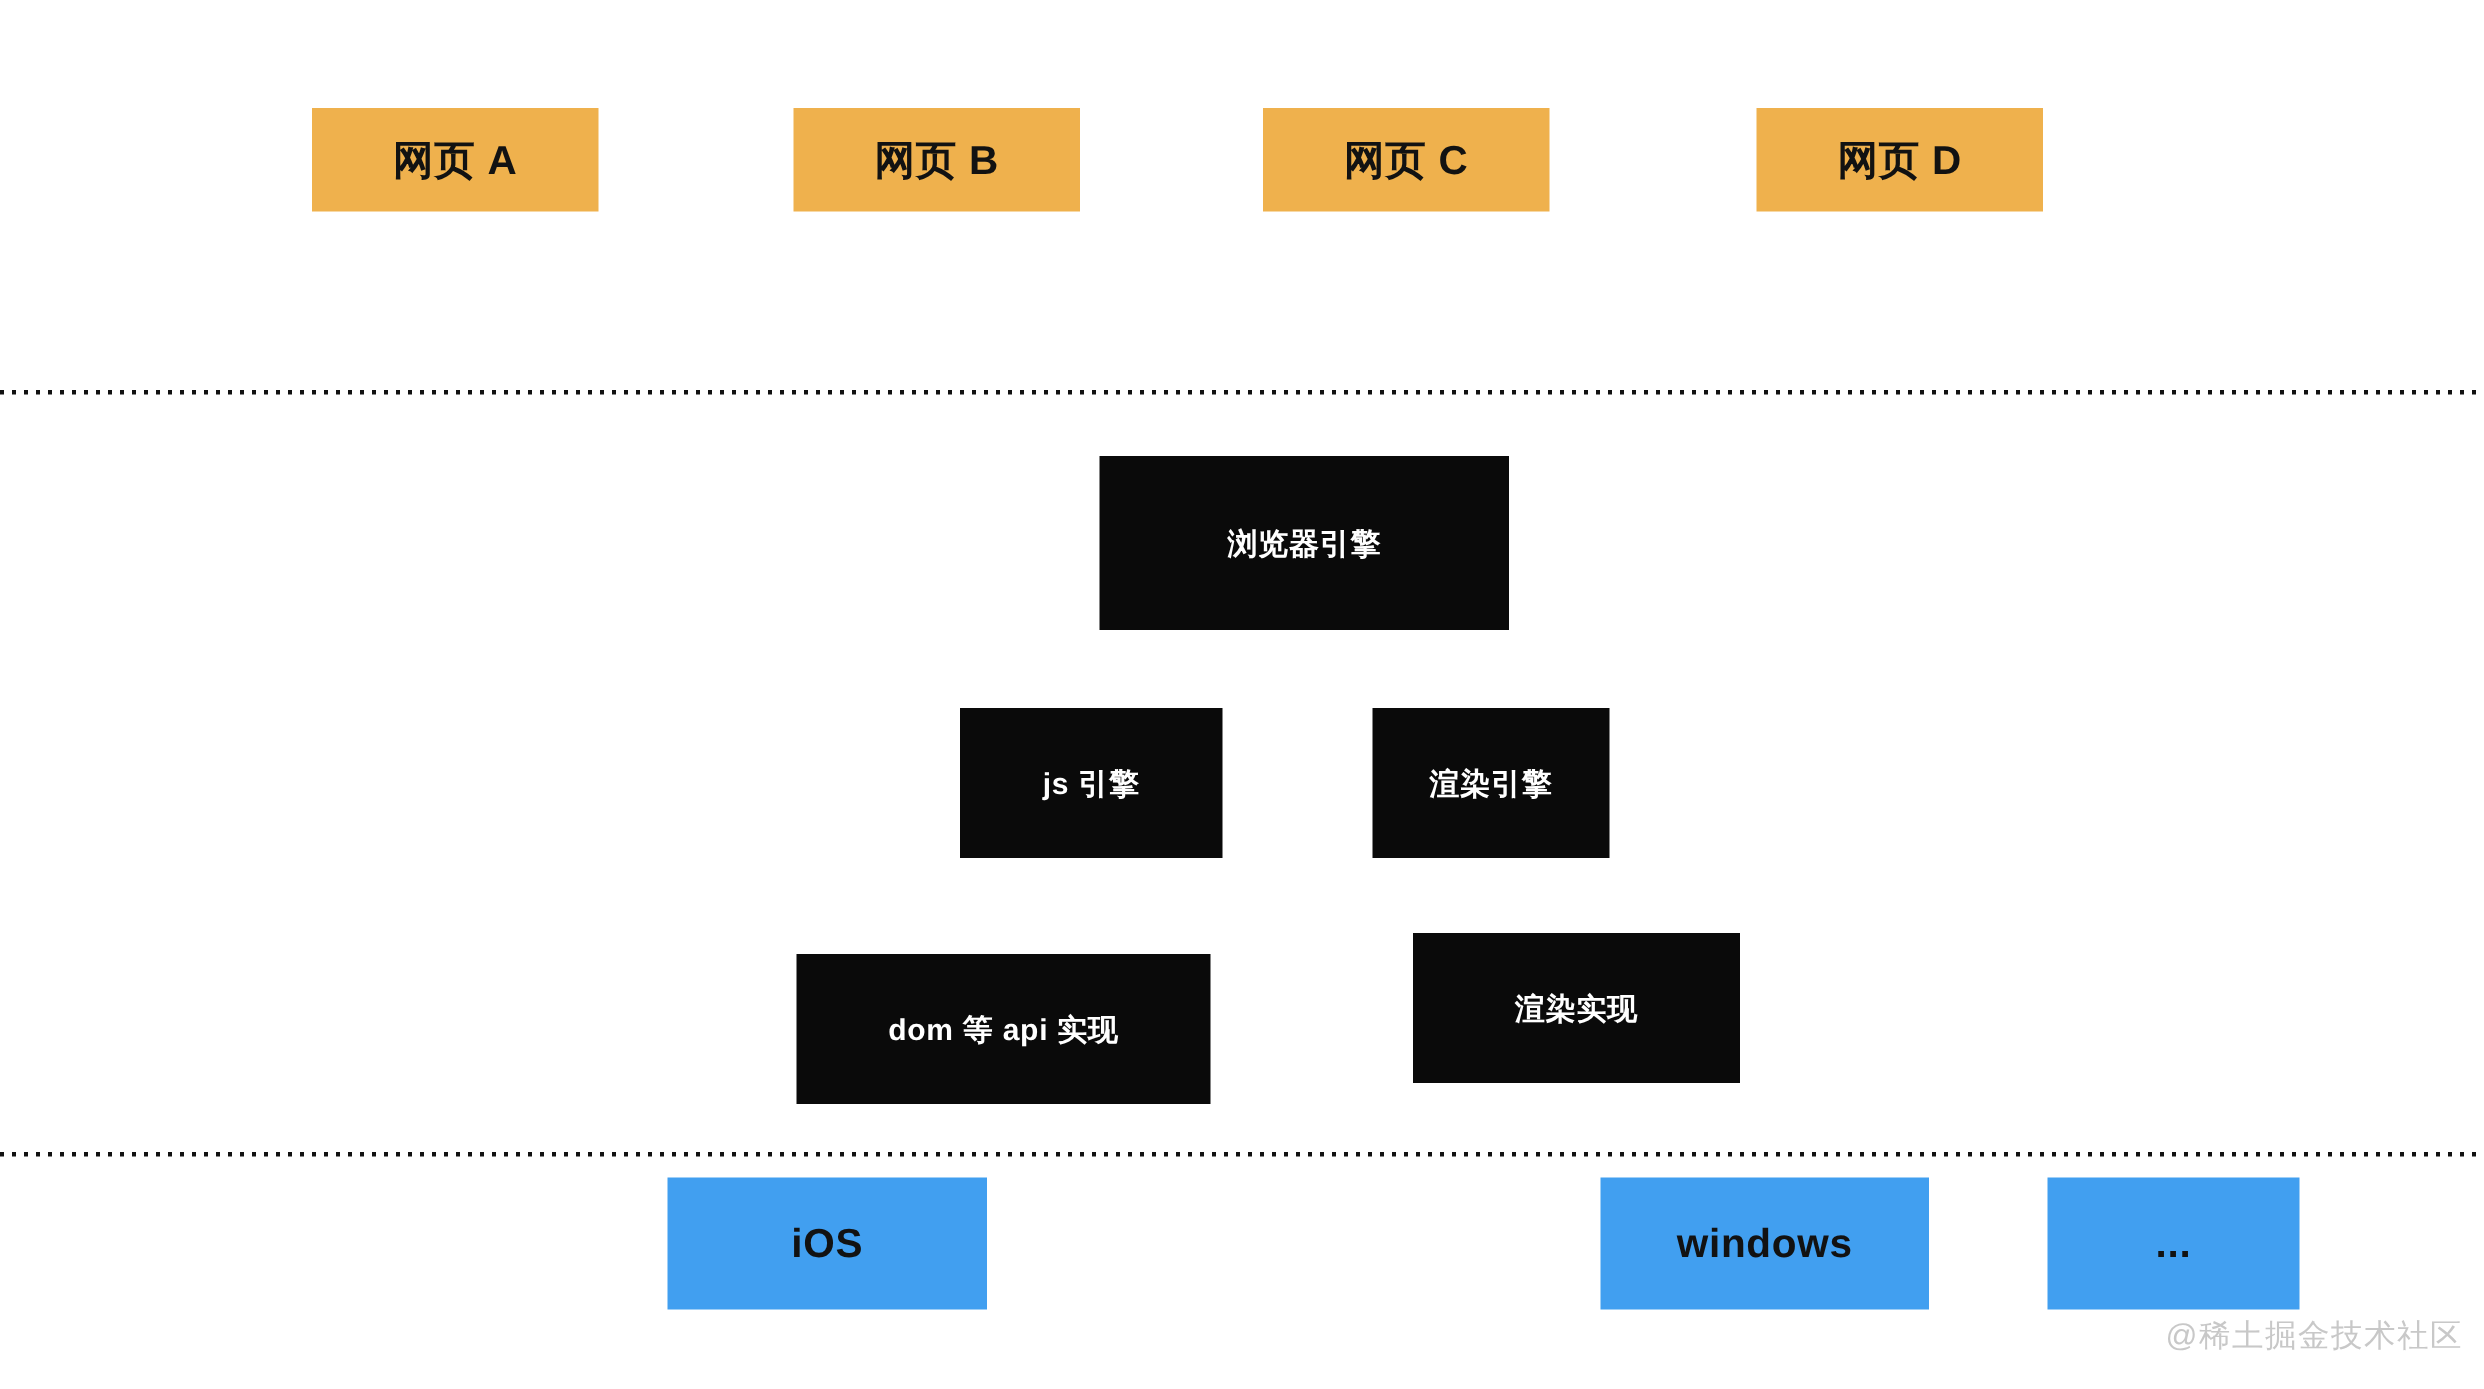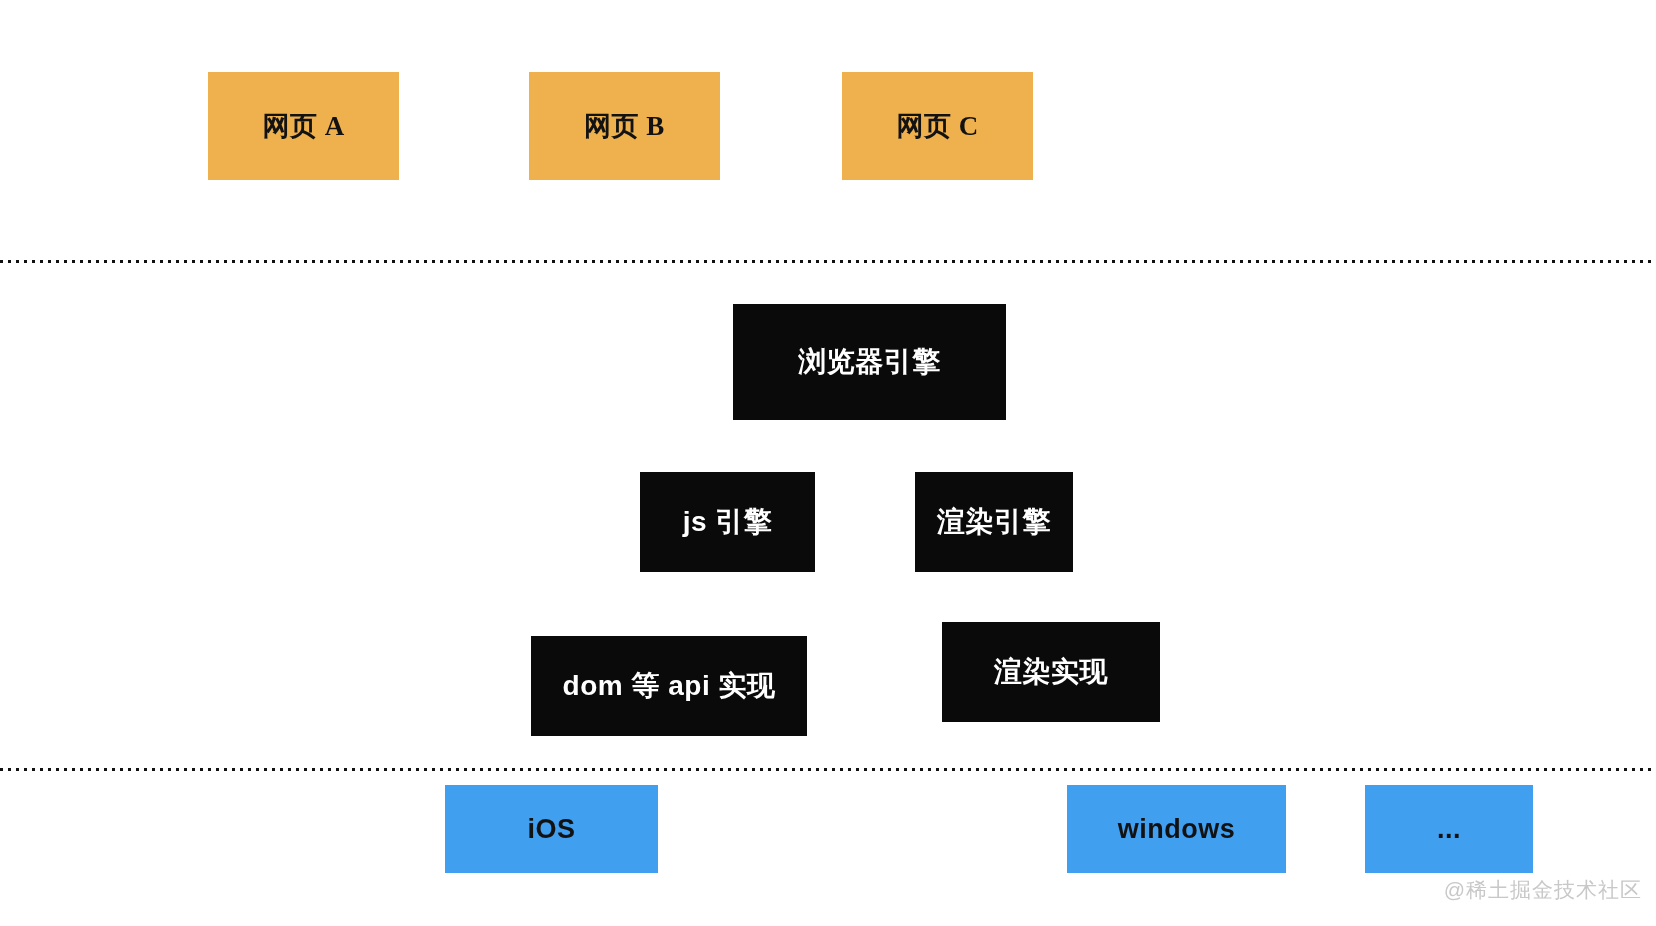--- a/index.html
+++ b/index.html
@@ -20,29 +20,28 @@
     display: flex;
     align-items: center;
     justify-content: center;
     font-weight: 700;
     color: #121212;
     letter-spacing: 0.5px;
   }
   .web-box {
     top: 72px;
     width: 191px;
-    height: 108px;
+    height: 69px;
     background: #efb14d;
     font-size: 27px;
-    font-family: Liberation Serif, serif;
   }
   .engine-box {
     background: #0a0a0a;
     color: #ffffff;
-    font-size: 28px;
+    font-size: 20px;
   }
   .platform-box {
     top: 785px;
     height: 88px;
     background: #419ff0;
     font-size: 27px;
   }
   .dotted-line {
     position: absolute;
     left: 0;
@@ -61,20 +60,21 @@
   }
 </style>
 </head>
 <body>
 
 <div class="canvas">
 
   <div class="box web-box" style="left:208px">网页 A</div>
   <div class="box web-box" style="left:529px">网页 B</div>
   <div class="box web-box" style="left:842px">网页 C</div>
+  <div class="box web-box" style="left:1171px">网页 D</div>
 
   <div class="dotted-line" style="top:260px"></div>
 
   <div class="box engine-box" style="left:733px; top:304px; width:273px; height:116px">浏览器引擎</div>
 
   <div class="box engine-box" style="left:640px; top:472px; width:175px; height:100px">js 引擎</div>
   <div class="box engine-box" style="left:915px; top:472px; width:158px; height:100px">渲染引擎</div>
 
   <div class="box engine-box" style="left:531px; top:636px; width:276px; height:100px">dom 等 api 实现</div>
   <div class="box engine-box" style="left:942px; top:622px; width:218px; height:100px">渲染实现</div>

